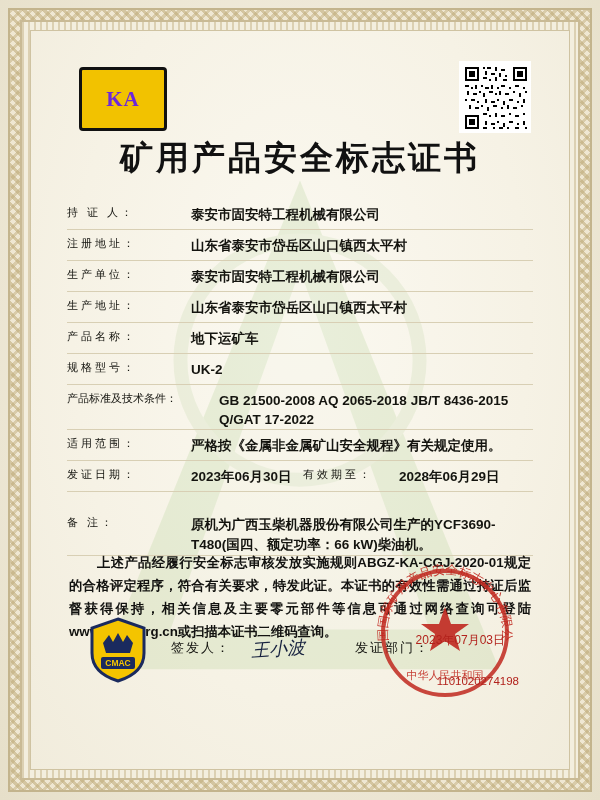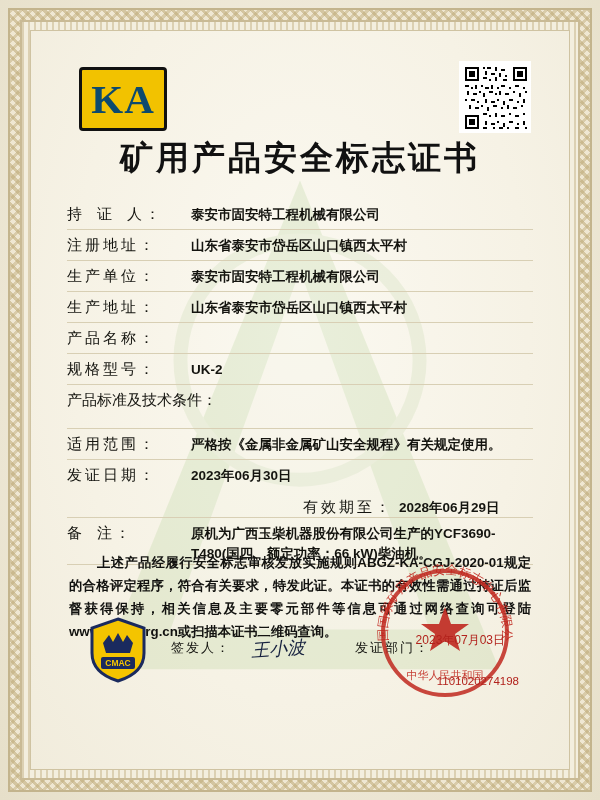--- a/index.html
+++ b/index.html
@@ -50,21 +50,21 @@
   }
   .wm svg{width:100%;height:100%;}
 
   .content{position:absolute;left:0;top:0;right:0;bottom:0;}
 
   
   .ka-logo{
     position:absolute;left:48px;top:36px;width:82px;height:58px;
     background:#f2c200;border:3px solid #111;border-radius:4px;
     display:flex;align-items:center;justify-content:center;
-    font-weight:bold;font-size:41px;color:#0c4a6e;letter-spacing:1px;
+    font-weight:bold;font-size:21px;color:#6d28d9;letter-spacing:1px;
     font-family:"Liberation Serif",serif;
   }
   .cert-no{
     position:absolute;left:160px;top:56px;font-size:14.5px;color:#1b1b1b;
     letter-spacing:1px;
   }
   .cert-no .num{margin-left:16px;letter-spacing:.5px;}
   .qr{
     position:absolute;right:38px;top:30px;width:72px;height:72px;
     background:#fff;padding:3px;box-sizing:border-box;border:1px solid #fff;
@@ -77,34 +77,34 @@
     font-size:33px;font-weight:bold;color:#111;letter-spacing:3px;
   }
 
   
   .fields{position:absolute;left:36px;right:36px;top:168px;}
   .row{
     display:flex;align-items:flex-start;
     border-bottom:1px solid #d8cfb4;
     min-height:31px;padding-top:6px;box-sizing:border-box;
   }
-  .row:last-child{border-bottom:1px solid #d8cfb4;}
+  .row:last-child{border-bottom:1px solid #d8cfb4;margin-top:17px;}
   .lbl{
-    width:124px;flex:0 0 124px;font-size:15px;color:#14140f;
-    letter-spacing:3px;white-space:nowrap;font-family:Liberation Mono, monospace;
+    width:124px;flex:0 0 124px;font-size:11px;color:#14140f;
+    letter-spacing:3px;white-space:nowrap;
   }
   .lbl.tight{letter-spacing:0px;width:152px;flex:0 0 152px;}
   .val{
     flex:1;font-size:13.5px;color:#14140f;line-height:19px;
     font-weight:bold;
   }
   .row.double .val{font-weight:bold;}
   .row.split{display:flex;}
   .half-a{display:flex;flex:1;}
-  .half-b{display:flex;flex:0 0 230px;margin-top:32px;}
+  .half-b{display:flex;flex:0 0 230px;}
   .half-b .lbl{width:96px;flex:0 0 96px;}
   .rm-row{align-items:flex-start;}
   .rm-row .val{line-height:20px;}
 
   .statement{
     position:absolute;left:38px;right:38px;top:520px;
     font-size:13.3px;line-height:23px;color:#121210;text-align:justify;
     text-indent:28px;font-weight:bold;
   }
 
@@ -263,28 +263,30 @@
         <div class="row">
           <div class="lbl">生产单位：</div>
           <div class="val">泰安市固安特工程机械有限公司</div>
         </div>
         <div class="row">
           <div class="lbl">生产地址：</div>
           <div class="val">山东省泰安市岱岳区山口镇西太平村</div>
         </div>
         <div class="row">
           <div class="lbl">产品名称：</div>
+          <div class="val">地下运矿车</div>
         </div>
         <div class="row">
           <div class="lbl">规格型号：</div>
           <div class="val">UK-2</div>
         </div>
 
         <div class="row double" style="min-height:44px;">
           <div class="lbl tight">产品标准及技术条件：</div>
+          <div class="val">GB 21500-2008 AQ 2065-2018 JB/T 8436-2015 Q/GAT 17-2022</div>
         </div>
 
         <div class="row">
           <div class="lbl">适用范围：</div>
           <div class="val">严格按《金属非金属矿山安全规程》有关规定使用。</div>
         </div>
 
         <div class="row split">
           <div class="half-a">
             <div class="lbl">发证日期：</div>

